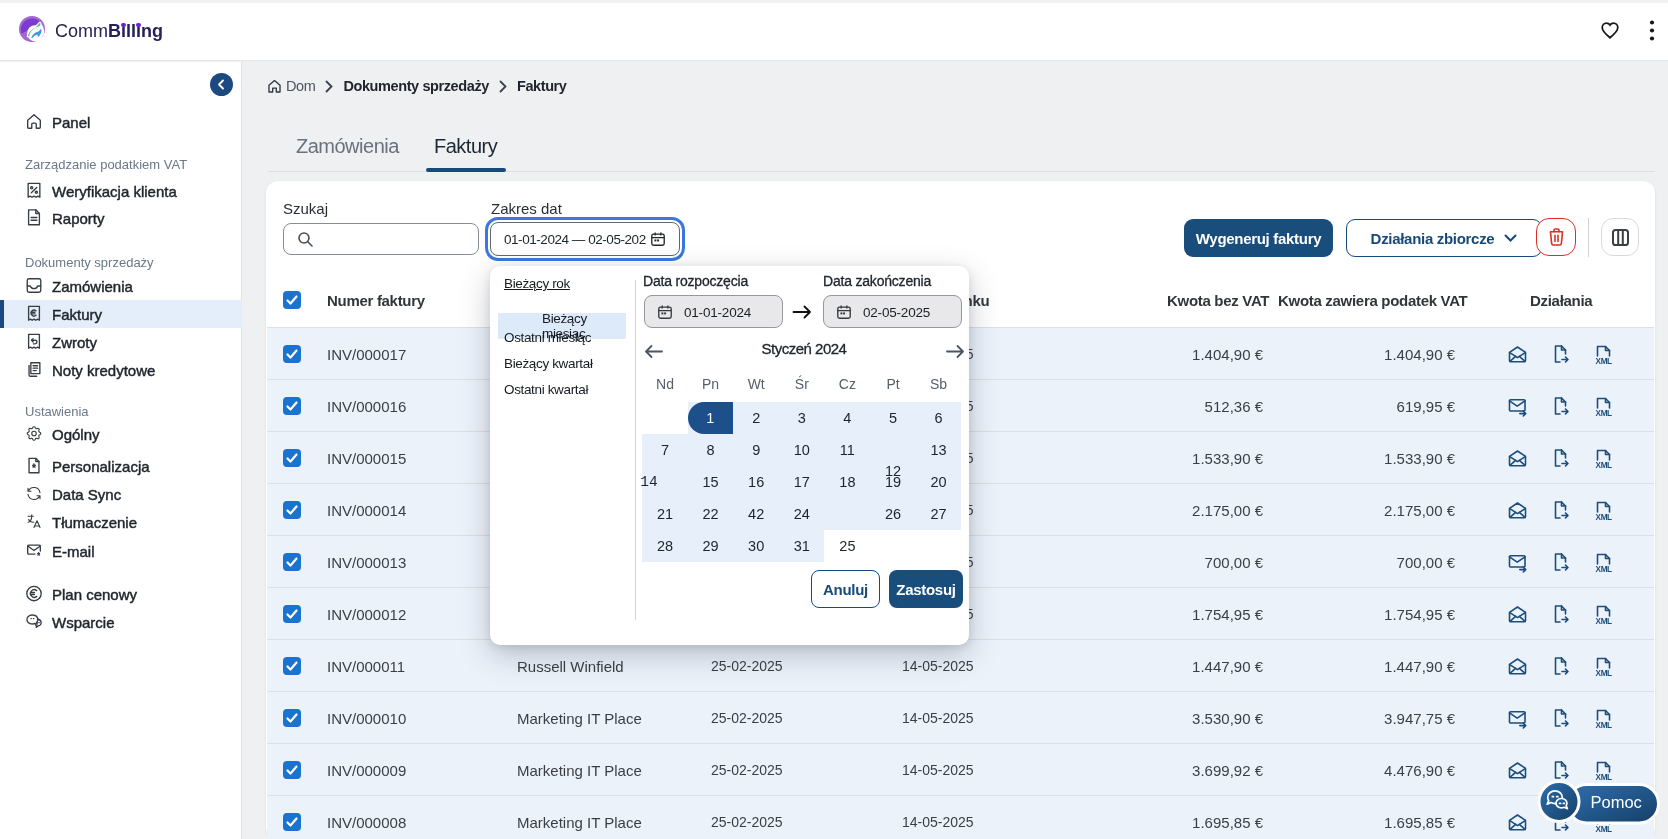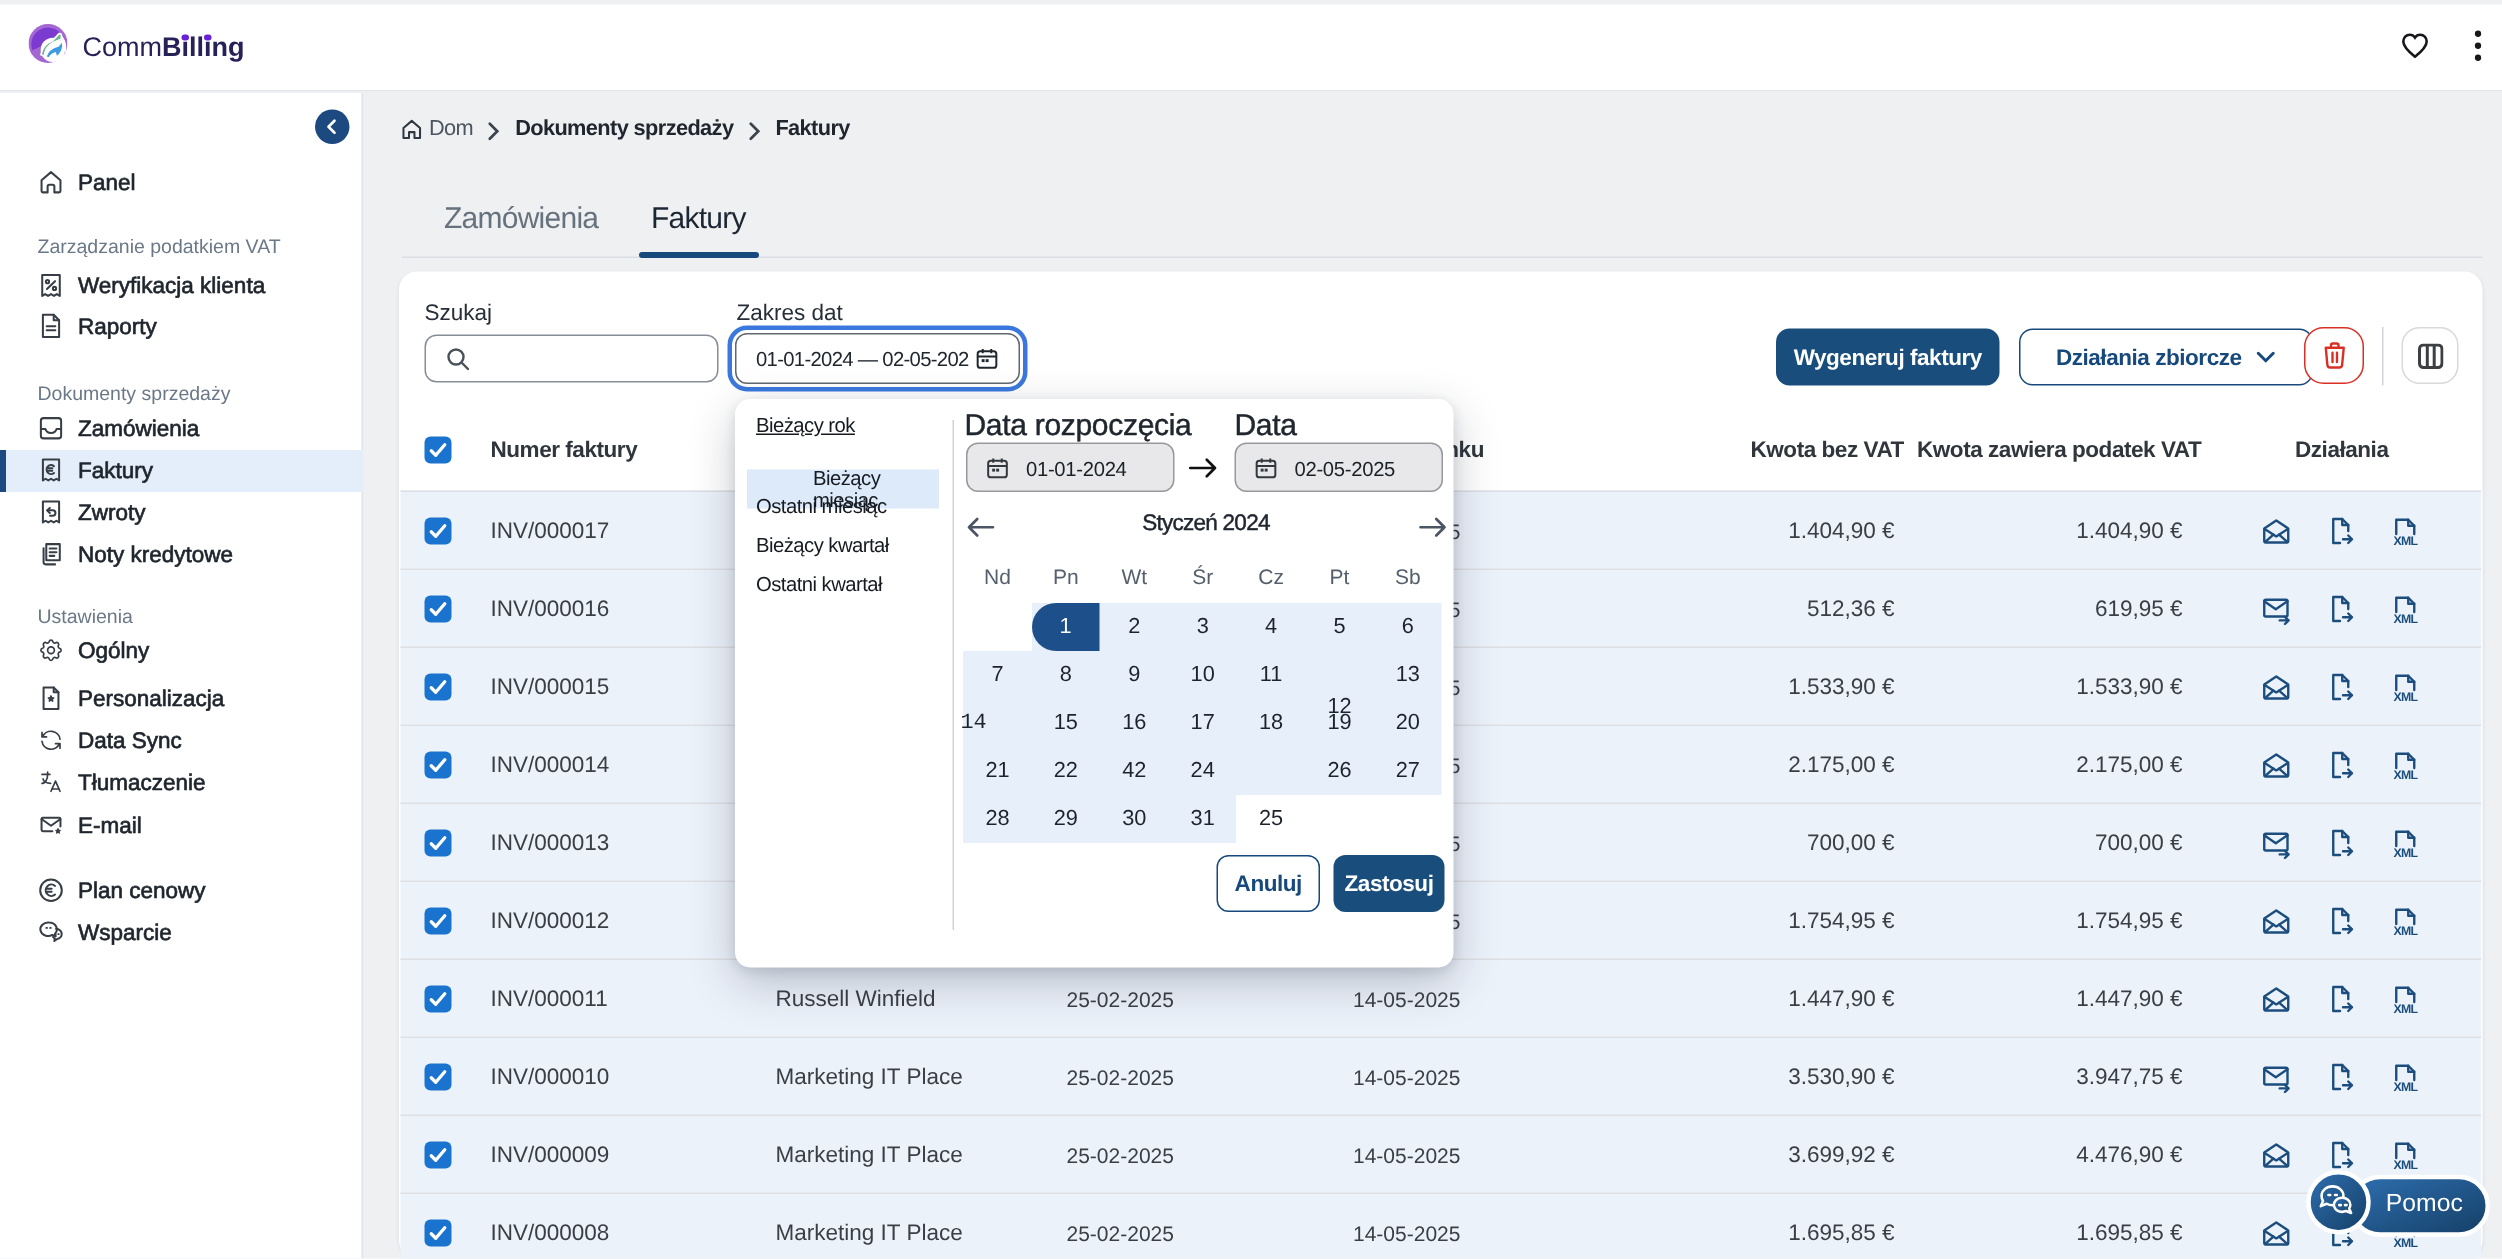--- a/index.html
+++ b/index.html
@@ -19,21 +19,21 @@
 #collapse { position:absolute; left:210px; top:73px; width:23px; height:23px; border-radius:50%; background:#1c4a80; color:#fff; }
 #collapse svg { position:absolute; left:4px; top:4px; }
 .nav-item { position:absolute; left:0; width:242px; height:28px; }
 .nav-item .ni-icon { position:absolute; left:25px; top:50%; transform:translateY(-50%); width:19px; height:19px; }
 .nav-item .ni-text { position:absolute; left:52px; top:50%; transform:translateY(-50%); font-size:15px; font-weight:400; -webkit-text-stroke:0.45px #1f252d; color:#1f252d; white-space:nowrap; }
 .nav-label { position:absolute; left:25px; font-size:13px; color:#6b7888; white-space:nowrap; transform:translateY(-50%); }
 .nav-active { background:#e4eefa; }
 .nav-active::before { content:""; position:absolute; left:0; top:0; width:4px; height:100%; background:#1c4a80; }
 
 
-#crumbs { position:absolute; left:267px; top:78px; font-size:14.5px; letter-spacing:-0.4px; color:#2e3742; display:flex; align-items:flex-end; }
+#crumbs { position:absolute; left:267px; top:78px; font-size:14.5px; letter-spacing:-0.4px; color:#2e3742; display:flex; align-items:center; }
 #tabs { position:absolute; left:296px; top:135px; font-size:20px; letter-spacing:-0.5px; }
 #tab-underline { position:absolute; left:426px; top:168px; width:80px; height:4px; border-radius:3px; background:#17497c; }
 
 #card { position:absolute; left:266px; top:181px; width:1389px; height:658px; background:#fff; border-radius:12px; box-shadow:0 1px 3px rgba(20,30,50,0.08); }
 
 .flabel { position:absolute; font-size:15px; font-weight:500; color:#272e37; }
 #search-box { position:absolute; left:283px; top:223px; width:196px; height:32px; border:1px solid #878d96; border-radius:8px; background:#fff; }
 #date-box { position:absolute; left:490px; top:222px; width:190px; height:34px; border:1px solid #62686f; border-radius:8px; background:#fff; font-size:13.5px; letter-spacing:-0.45px; color:#20262e; outline:3px solid #3b78dd; outline-offset:2px; }
 
 .btn { position:absolute; border-radius:8px; font-size:15px; font-weight:700; letter-spacing:-0.3px; display:flex; align-items:center; justify-content:center; }
@@ -50,21 +50,21 @@
 .cell { position:absolute; font-size:15px; color:#3a3f45; top:50%; transform:translateY(-50%); white-space:nowrap; }
 .cb { position:absolute; left:16px; top:50%; transform:translateY(-50%); width:18px; height:18px; background:#1a73ce; border-radius:4px; }
 .cb svg { position:absolute; left:2px; top:2px; }
 .r { text-align:right; }
 .act { position:absolute; top:50%; transform:translateY(-50%); width:20px; height:20px; }
 
 
 #popup { position:absolute; left:490px; top:266px; width:479px; height:379px; background:#fff; border-radius:10px; box-shadow:0 10px 30px rgba(30,40,60,0.25), 0 2px 8px rgba(30,40,60,0.12); }
 .ql { position:absolute; left:8px; width:128px; height:26px; font-size:13.5px; letter-spacing:-0.35px; color:#161b21; display:flex; align-items:center; padding-left:6px; }
 #popup-div { position:absolute; left:145px; top:14px; width:1px; height:340px; background:#cfd3d8; }
-.dlabel { position:absolute; font-size:20px; letter-spacing:-0.2px; -webkit-text-stroke:0.3px #20262e; color:#20262e; }
+.dlabel { position:absolute; font-size:14px; letter-spacing:-0.2px; -webkit-text-stroke:0.3px #20262e; color:#20262e; }
 .dinput { position:absolute; width:139px; height:33px; background:#e8e8ea; border:1px solid #97979c; border-radius:8px; font-size:13.5px; letter-spacing:-0.2px; color:#1b2026; }
 .dhdr { position:absolute; width:46px; text-align:center; font-size:14px; color:#55606c; }
 .dnum { position:absolute; width:46px; height:32px; line-height:32px; text-align:center; font-size:14.5px; color:#1d232b; }
 
 
 #pomoc { position:absolute; left:1535px; top:777px; }
 </style>
 </head>
 <body>
 

